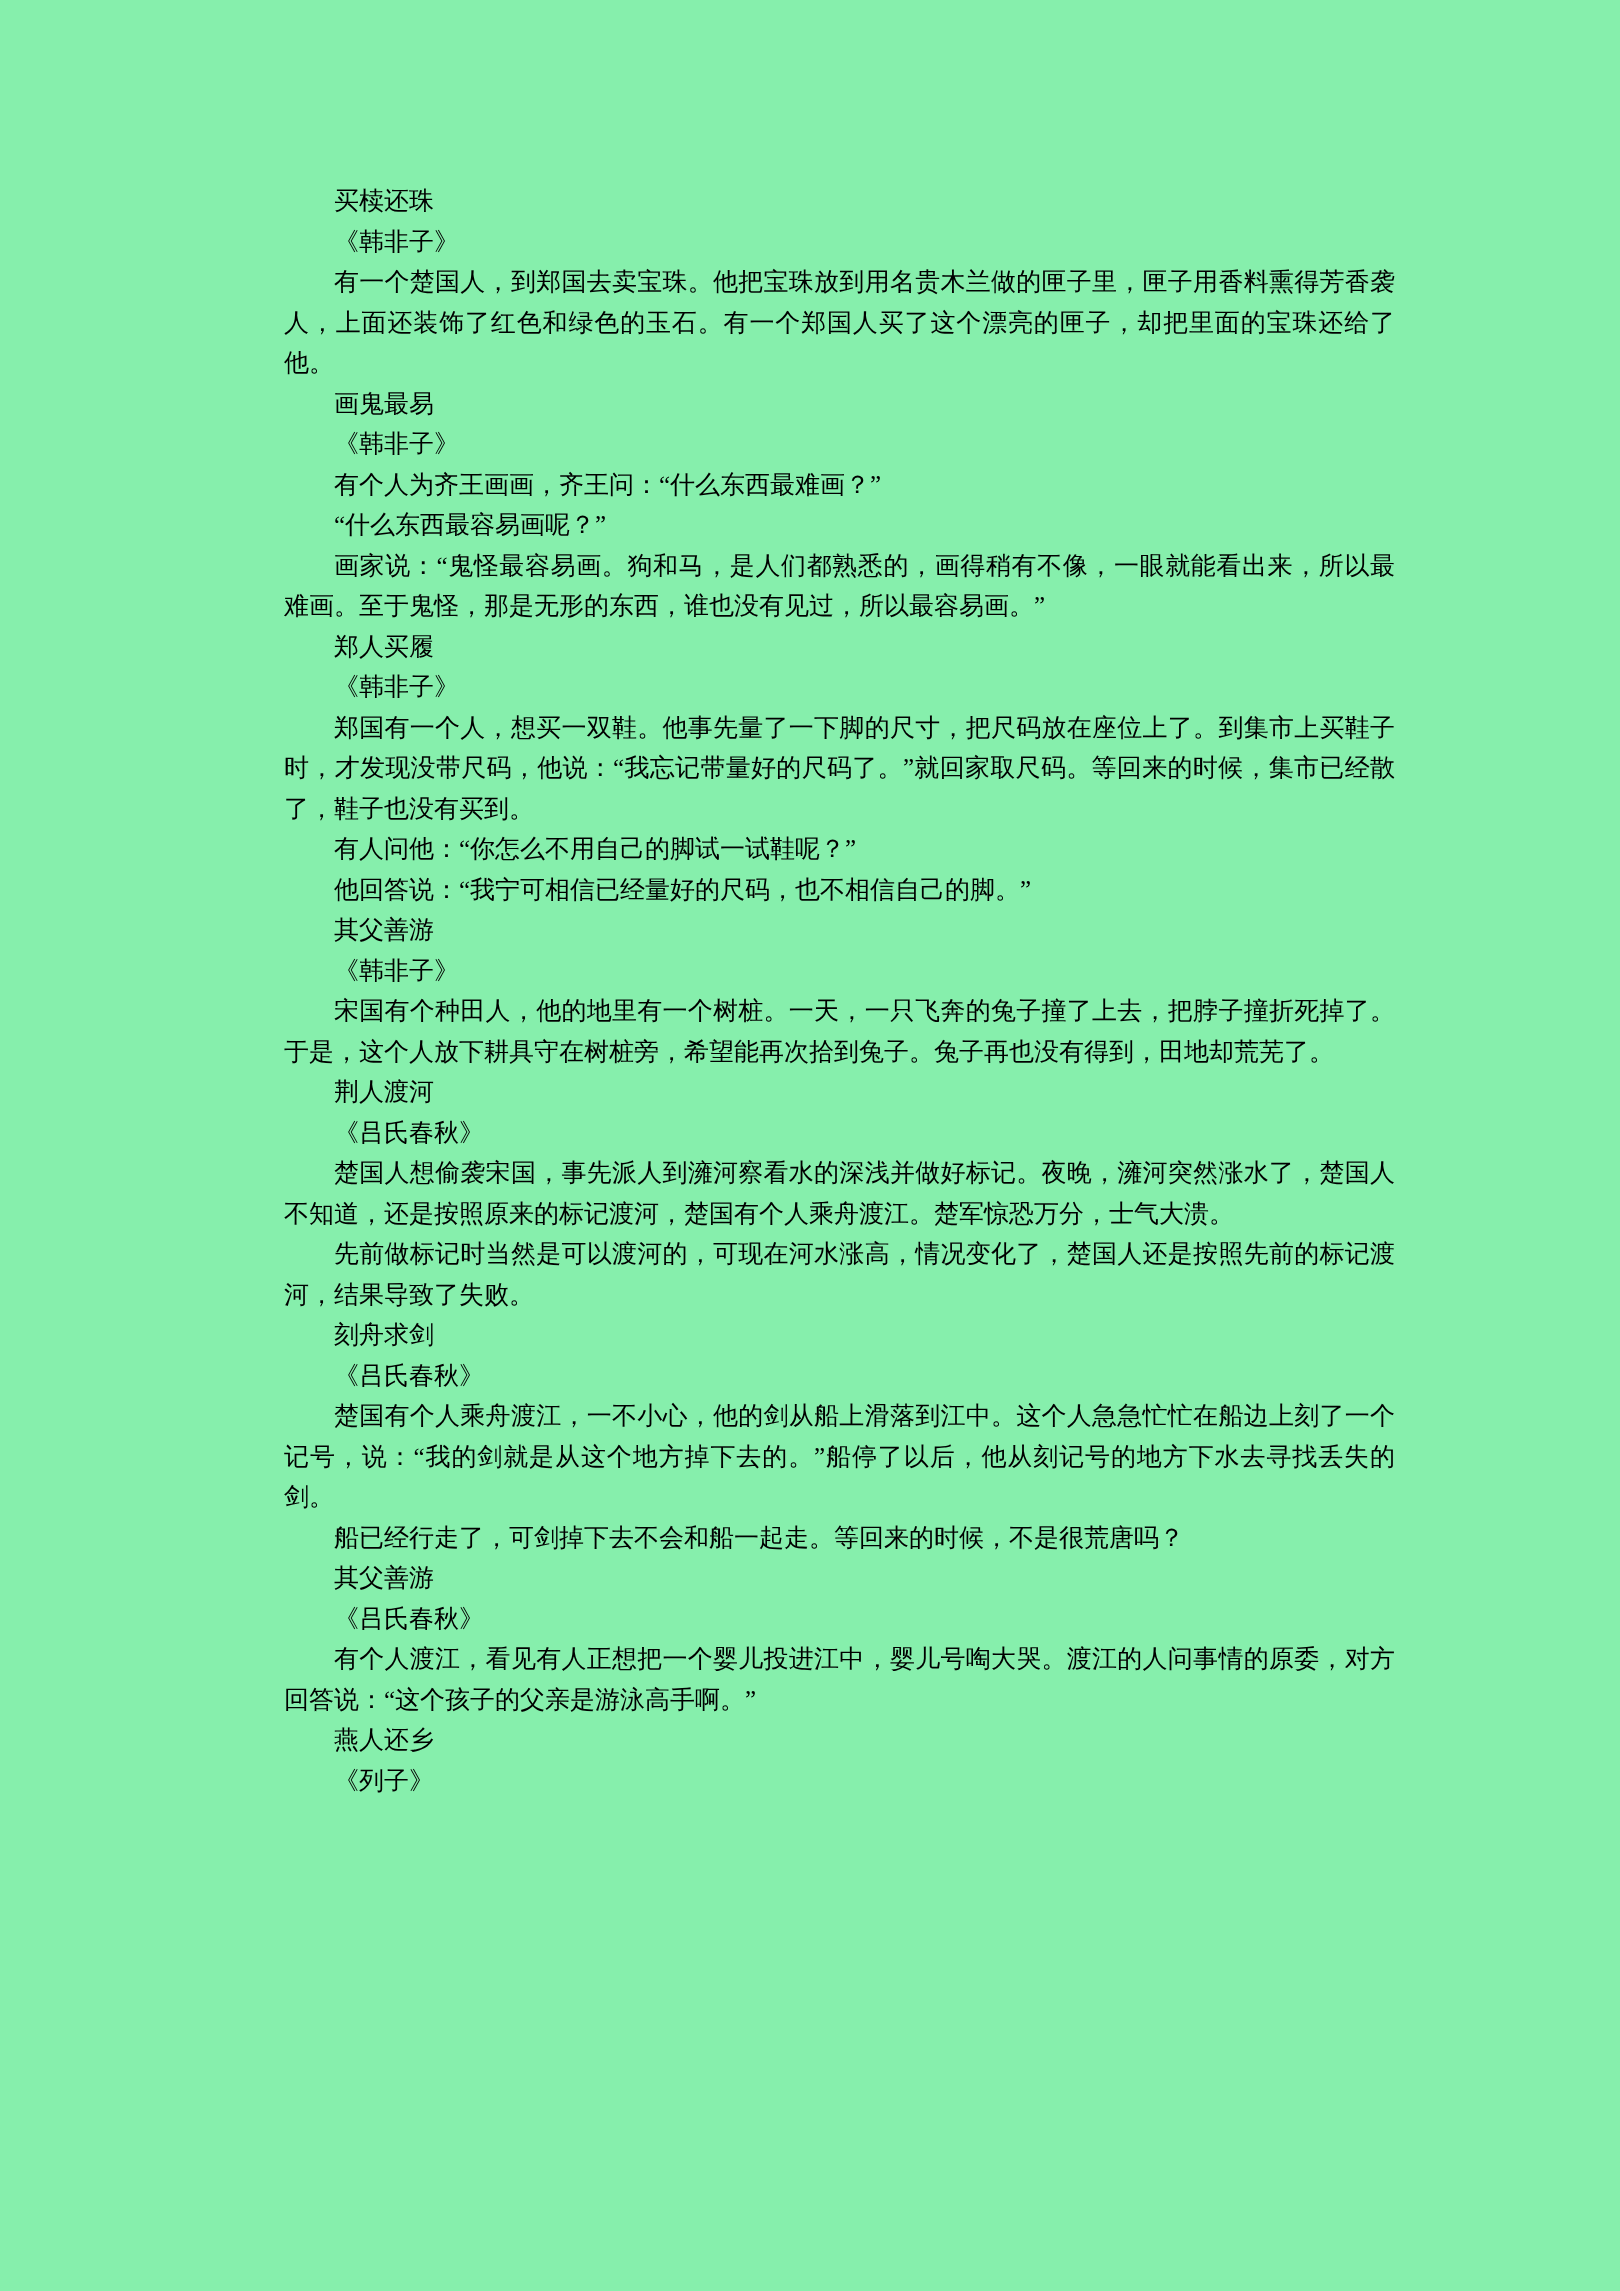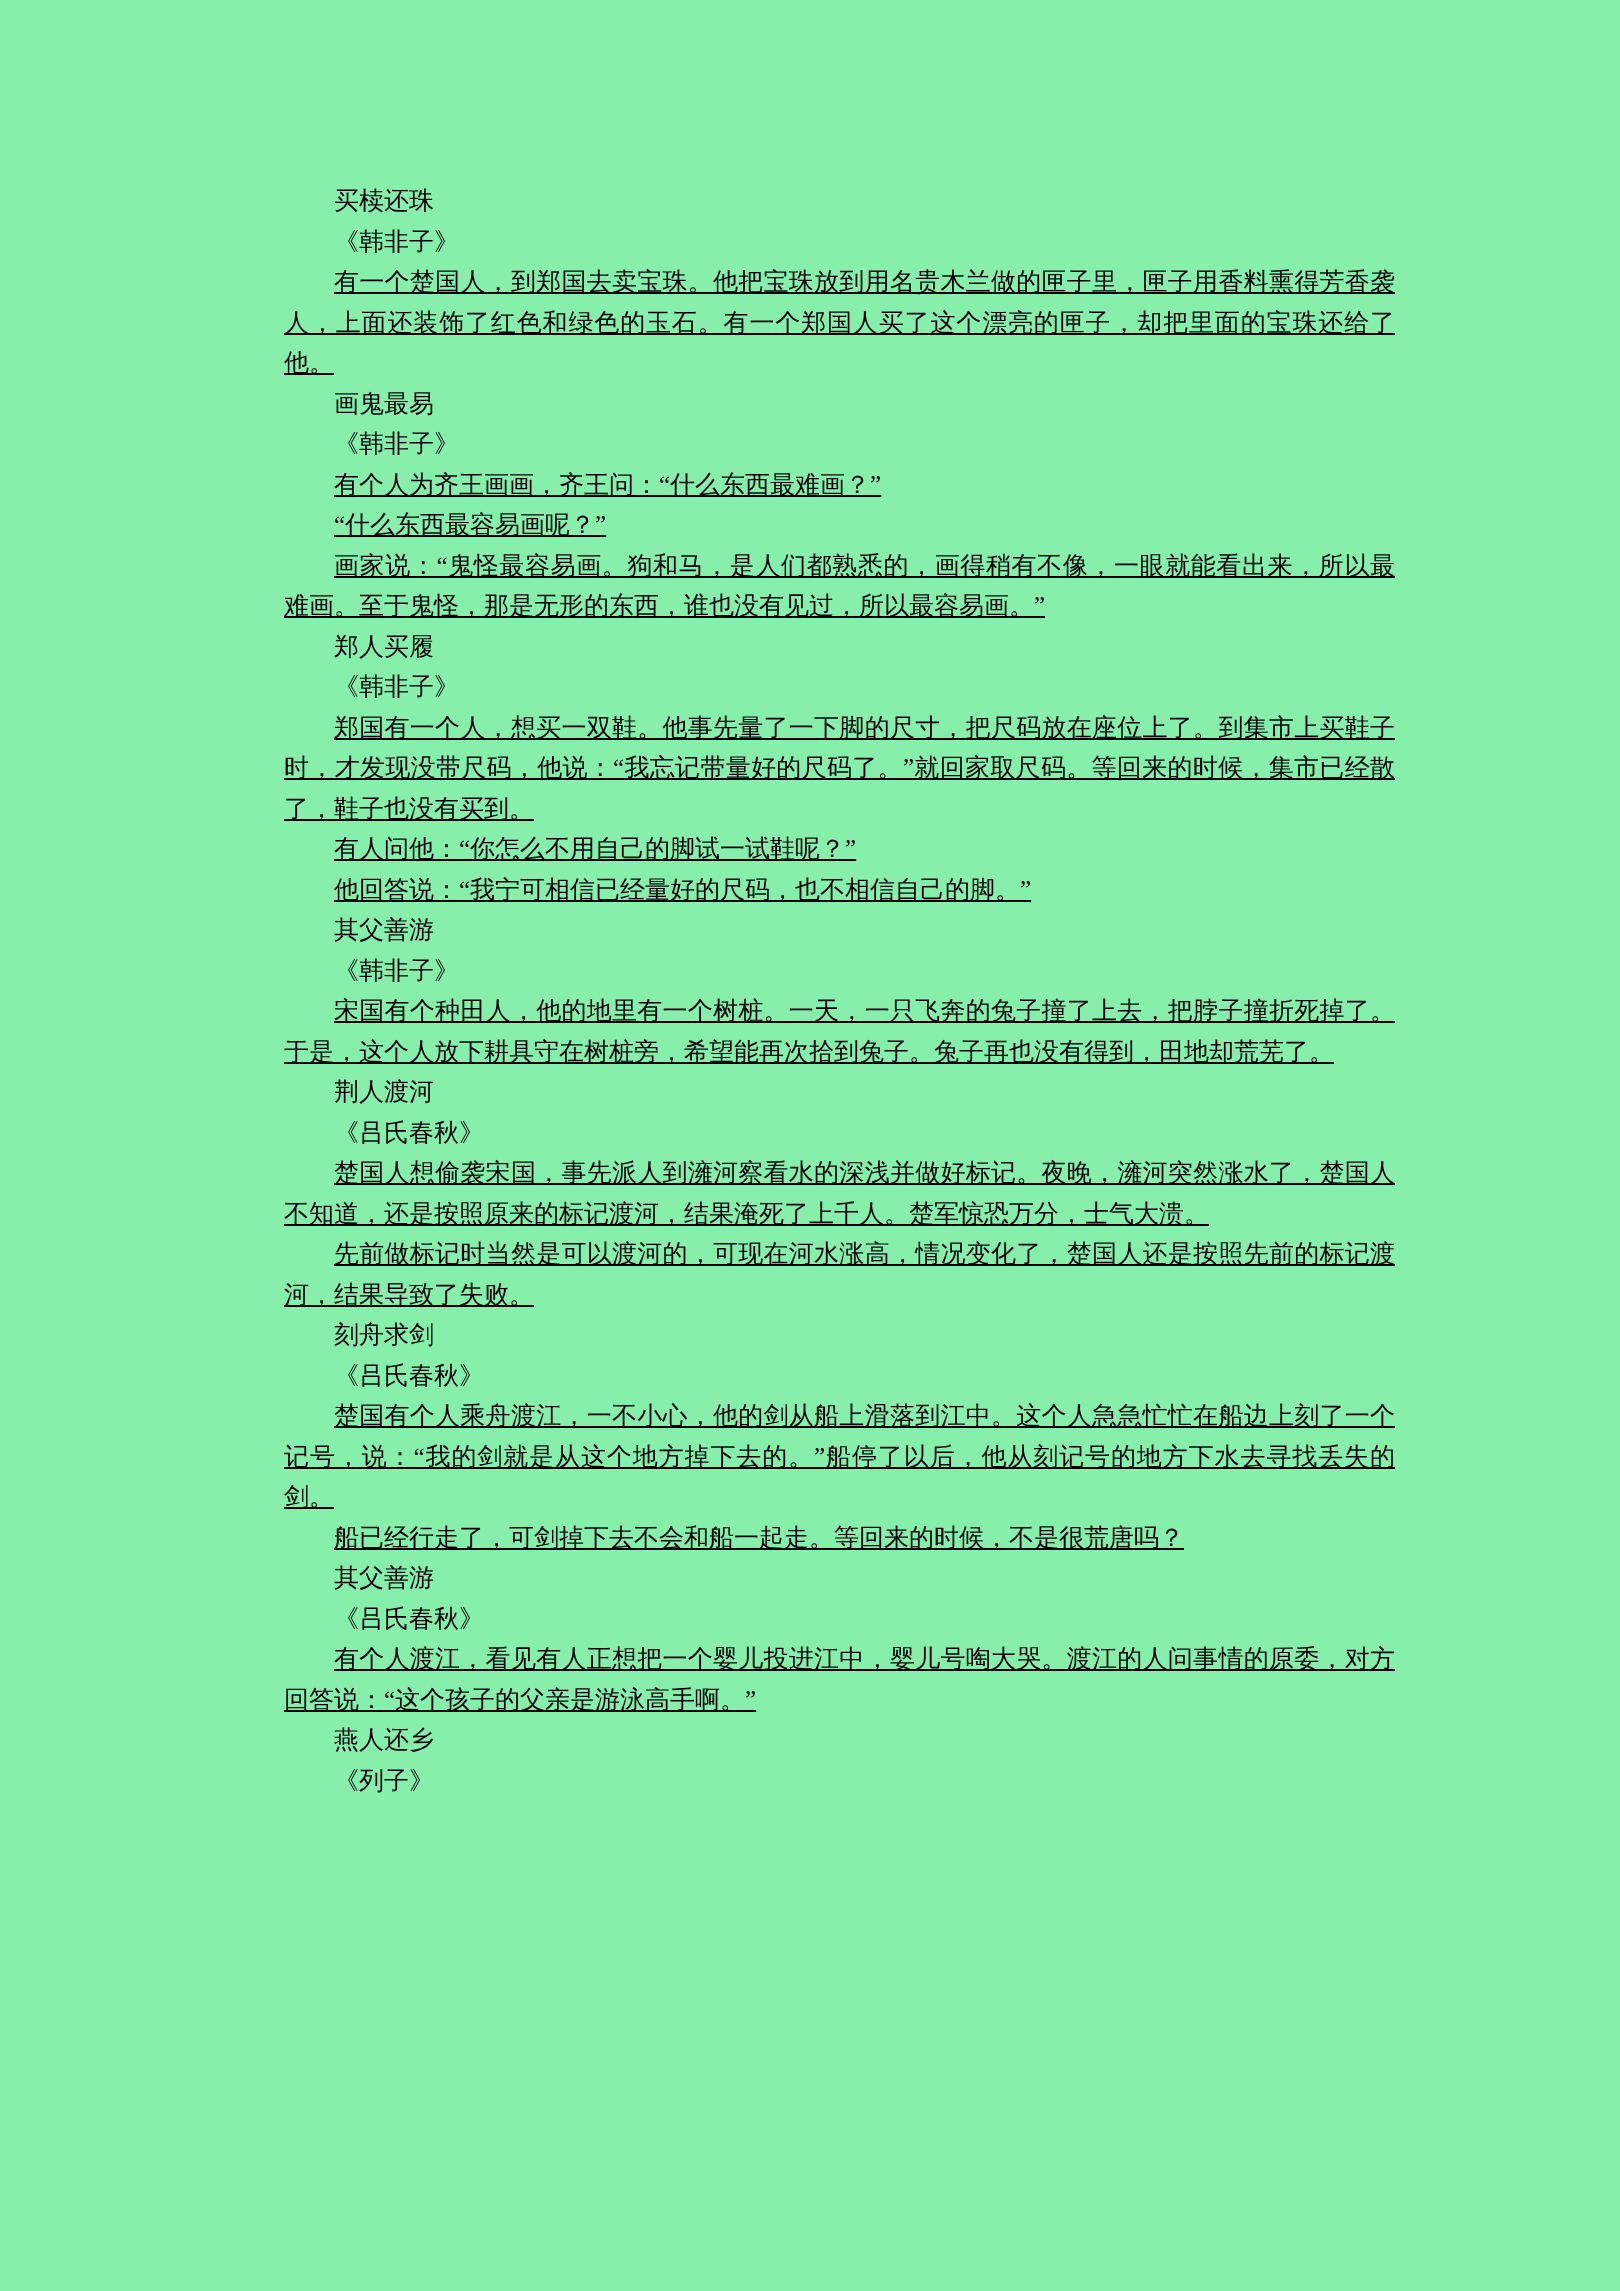--- a/index.html
+++ b/index.html
@@ -24,21 +24,20 @@
   .doc-body {
     font-size: 25px;
     line-height: 1.62;
     text-align: justify;
     text-justify: inter-ideograph;
   }
   .para {
     margin: 0;
     text-indent: 2em;
     white-space: normal;
-    text-decoration: underline;
   }
   .title-line {
     margin: 0;
     text-indent: 2em;
   }
   .source-line {
     margin: 0;
     text-indent: 2em;
   }
 </style>
@@ -63,21 +62,21 @@
     <p class="para">郑国有一个人，想买一双鞋。他事先量了一下脚的尺寸，把尺码放在座位上了。到集市上买鞋子时，才发现没带尺码，他说：“我忘记带量好的尺码了。”就回家取尺码。等回来的时候，集市已经散了，鞋子也没有买到。</p>
     <p class="para">有人问他：“你怎么不用自己的脚试一试鞋呢？”</p>
     <p class="para">他回答说：“我宁可相信已经量好的尺码，也不相信自己的脚。”</p>
 
     <p class="title-line">其父善游</p>
     <p class="source-line">《韩非子》</p>
     <p class="para">宋国有个种田人，他的地里有一个树桩。一天，一只飞奔的兔子撞了上去，把脖子撞折死掉了。于是，这个人放下耕具守在树桩旁，希望能再次拾到兔子。兔子再也没有得到，田地却荒芜了。</p>
 
     <p class="title-line">荆人渡河</p>
     <p class="source-line">《吕氏春秋》</p>
-    <p class="para">楚国人想偷袭宋国，事先派人到澭河察看水的深浅并做好标记。夜晚，澭河突然涨水了，楚国人不知道，还是按照原来的标记渡河，结果淹死了上千人。楚军惊恐万分，士气大溃。</p>
+    <p class="para">楚国人想偷袭宋国，事先派人到澭河察看水的深浅并做好标记。夜晚，澭河突然涨水了，楚国人不知道，还是按照原来的标记渡河，楚国有个人乘舟渡江。楚军惊恐万分，士气大溃。</p>
     <p class="para">先前做标记时当然是可以渡河的，可现在河水涨高，情况变化了，楚国人还是按照先前的标记渡河，结果导致了失败。</p>
 
     <p class="title-line">刻舟求剑</p>
     <p class="source-line">《吕氏春秋》</p>
     <p class="para">楚国有个人乘舟渡江，一不小心，他的剑从船上滑落到江中。这个人急急忙忙在船边上刻了一个记号，说：“我的剑就是从这个地方掉下去的。”船停了以后，他从刻记号的地方下水去寻找丢失的剑。</p>
     <p class="para">船已经行走了，可剑掉下去不会和船一起走。等回来的时候，不是很荒唐吗？</p>
 
     <p class="title-line">其父善游</p>
     <p class="source-line">《吕氏春秋》</p>
     <p class="para">有个人渡江，看见有人正想把一个婴儿投进江中，婴儿号啕大哭。渡江的人问事情的原委，对方回答说：“这个孩子的父亲是游泳高手啊。”</p>

